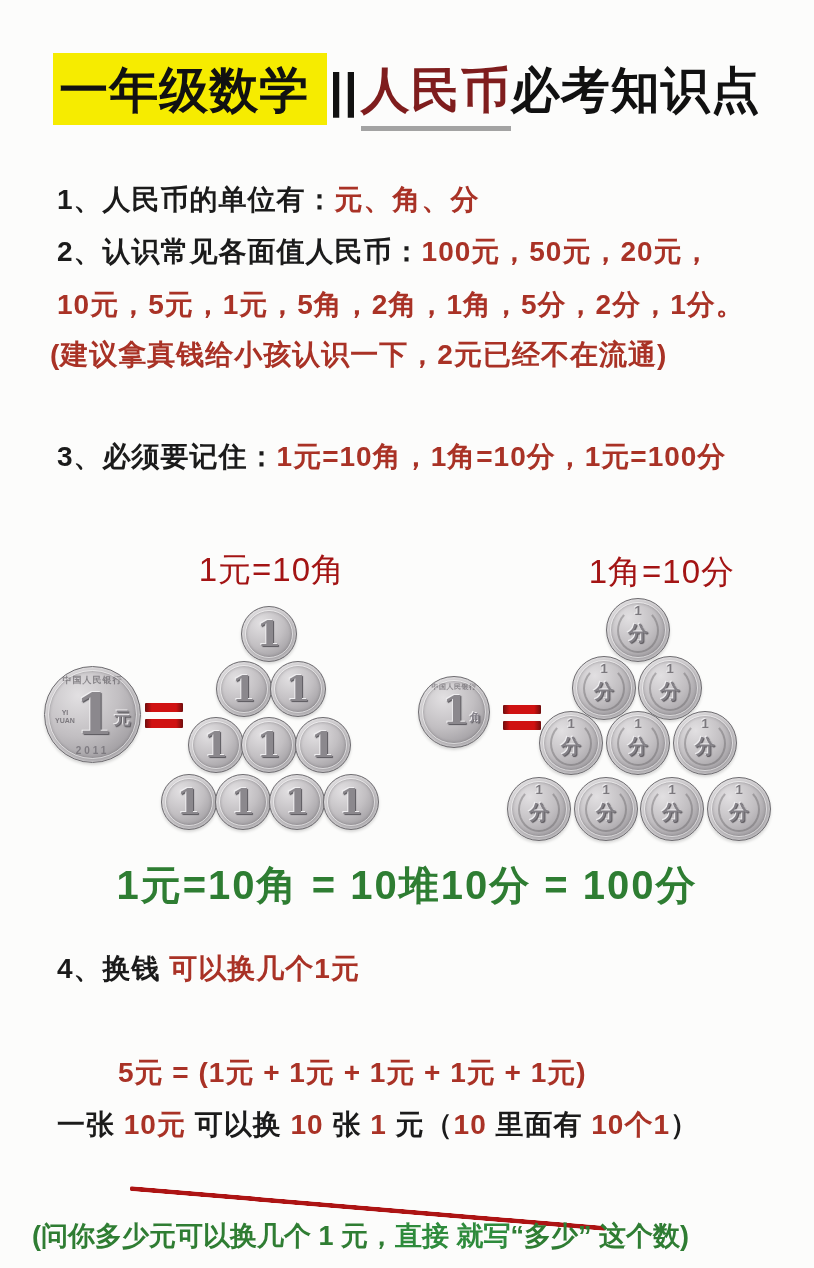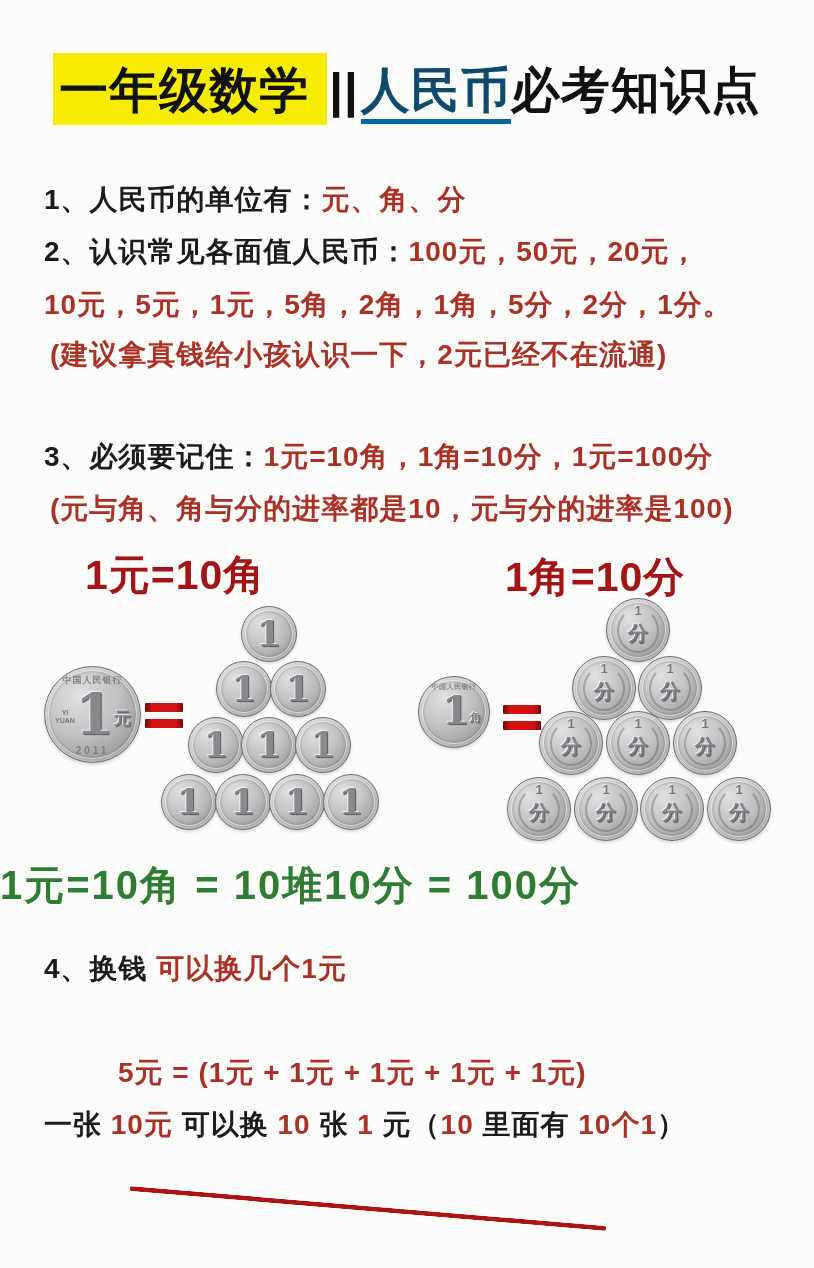--- a/index.html
+++ b/index.html
@@ -10,36 +10,36 @@
     color:#1b1b1b;
   }
   
   .title{
     position:absolute;top:58px;left:0;width:100%;
     text-align:center;font-size:49px;font-weight:900;letter-spacing:1px;
     white-space:nowrap;color:#111;
   }
   .title .hl{background:#f6ec00;padding:10px 18px 8px 6px;}
   .title .bars{font-weight:900;padding:0 2px;}
-  .title .t-red{color:#0c4a6e;border-bottom:5px solid #0369a1;padding-bottom:2px;}
+  .title .t-red{color:#7f1d1d;border-bottom:5px solid #a3a3a3;padding-bottom:9px;}
   
   .line{
-    position:absolute;left:44px;font-size:28px;font-weight:700;
+    position:absolute;left:57px;font-size:28px;font-weight:700;
     letter-spacing:1px;white-space:nowrap;color:#1b1b1b;
   }
   .r{color:#a93226;}
   .g{color:#2f7d33;}
   .gb{color:#2e8b3c;font-weight:800;}
   
   .fig-header{
-    position:absolute;font-size:41px;font-weight:700;color:#a31414;
-    text-align:left;white-space:nowrap;letter-spacing:1px;
+    position:absolute;font-size:33px;font-weight:400;color:#a31414;
+    text-align:right;white-space:nowrap;letter-spacing:1px;
   }
   .summary{
-    position:absolute;top:858px;left:0;width:100%;text-align:left;
+    position:absolute;top:858px;left:0;width:100%;text-align:center;
     font-size:40px;font-weight:700;color:#2e7d32;letter-spacing:2px;white-space:nowrap;
   }
   
   .eq{position:absolute;width:38px;height:25px;}
   .eq .bar{
     position:absolute;left:0;width:38px;height:9px;border-radius:1px;
     background:linear-gradient(90deg,#6f0d0d,#d01212 18%,#d01212 82%,#6f0d0d);
   }
   .eq .bar.b1{top:0;}
   .eq .bar.b2{top:16px;}
@@ -109,21 +109,20 @@
     <span>1、人民币的单位有：</span><span class="r">元、角、分</span>
   </div>
   <div class="line" style="top:233px">
     <span>2、认识常见各面值人民币：</span><span class="r">100元，50元，20元，</span>
   </div>
   <div class="line r" style="top:286px">10元，5元，1元，5角，2角，1角，5分，2分，1分。</div>
   <div class="line r" style="top:336px;left:50px">(建议拿真钱给小孩认识一下，2元已经不在流通)</div>
   <div class="line" style="top:438px">
     <span>3、必须要记住：</span><span class="r">1元=10角，1角=10分，1元=100分</span>
   </div>
-  <div class="line r" style="top:490px;left:50px">(元与角、角与分的进率都是10，元与分的进率是100)</div>
 
   <div>
     <div class="fig-header" style="top:548px;left:85px;width:260px">1元=10角</div>
     <div class="fig-header" style="top:550px;left:505px;width:230px">1角=10分</div>
 
     <div class="coin coin-yuan" style="left:44px;top:666px">
       <span class="bank">中国人民银行</span>
       <span class="big1">1</span>
       <span class="unit">元</span>
       <span class="pinyin">YI YUAN</span>
@@ -226,14 +225,17 @@
 
   <div class="line r" style="top:1054px;left:118px">5元 = (1元 + 1元 + 1元 + 1元 + 1元)</div>
 
   <div class="line" style="top:1106px">
     <span>一张 </span><span class="r">10元</span><span> 可以换 </span><span class="r">10</span><span> 张 </span><span class="r">1</span><span> 元（</span><span class="r">10</span><span> 里面有 </span><span class="r">10个1</span><span>）</span>
   </div>
 
 
   <div class="strike"></div>
 
+  <div class="line" style="top:1218px;left:32px;font-size:27px;letter-spacing:0">
+    <span class="g">(问你多少元可以换几个 1 元，</span><span class="gb">直接 就写</span><span class="g">“多少”</span><span class="g">  这个数)</span>
+  </div>
 
 </div>
 
 </body></html>

